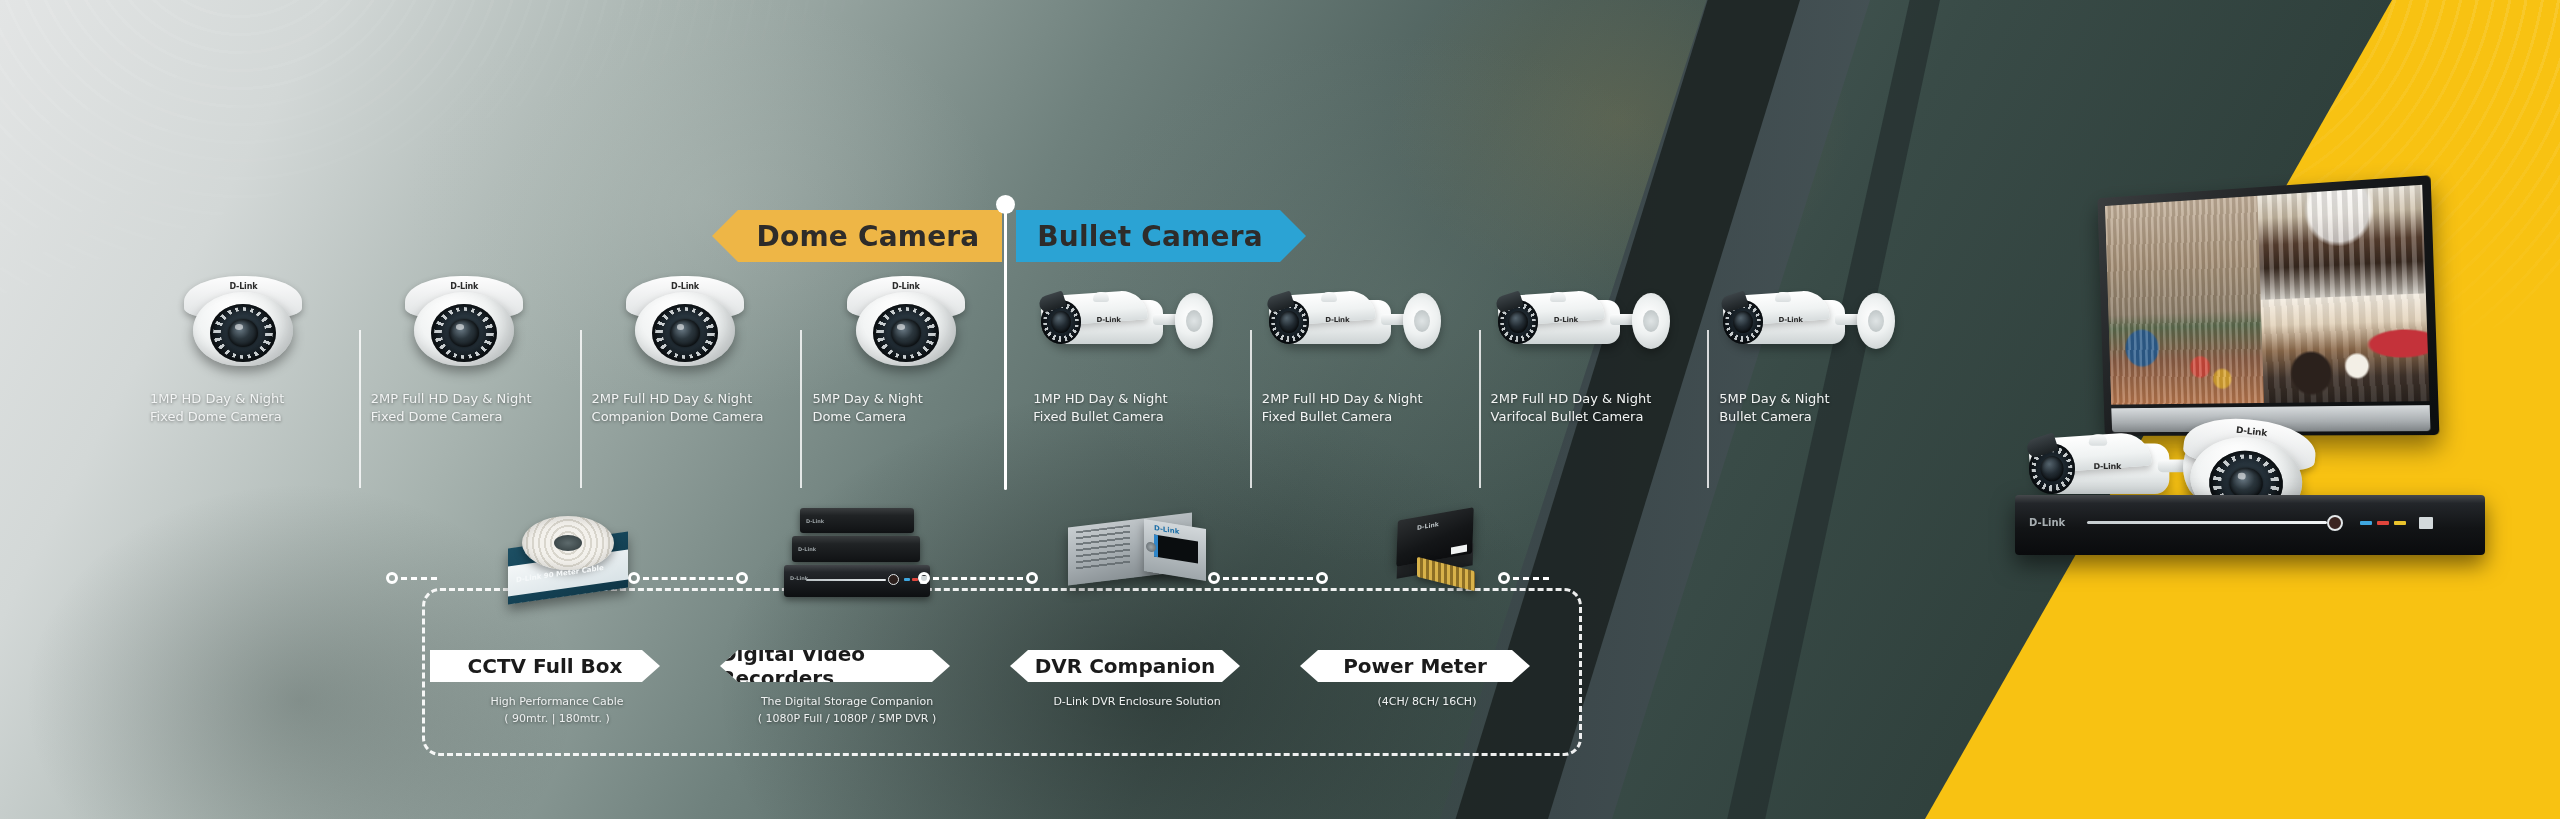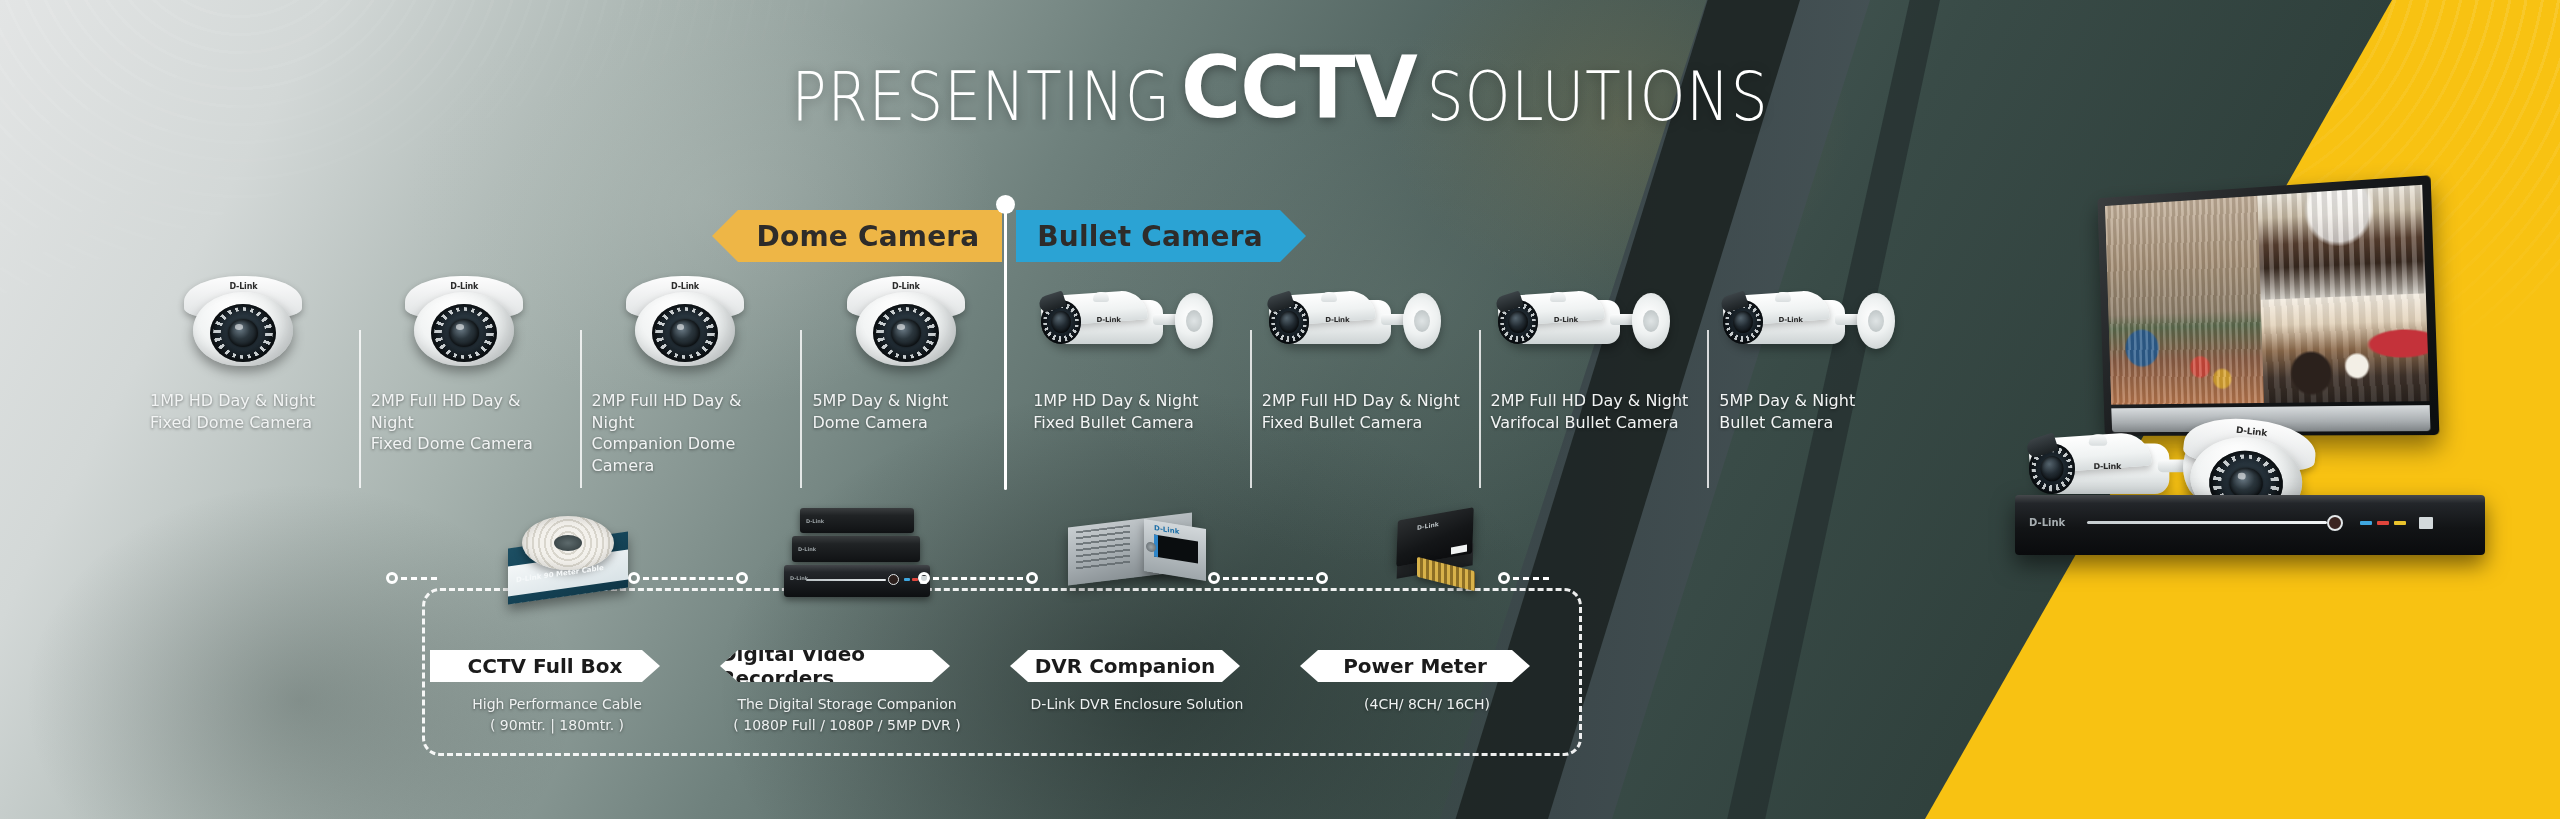--- a/index.html
+++ b/index.html
@@ -109,21 +109,21 @@
   .cam-row { position:absolute; left:140px; top:262px; width:1790px; height:230px; z-index:18; display:flex; }
   .cam-cell { position:relative; width:224px; height:230px; }
   .cam-cell.w-wide { width:232px; }
   .cam-sep {
     position:absolute; right:0; top:68px; width:2px; height:158px;
     background:rgba(255,255,255,.8);
   }
   .cam-art { position:absolute; left:0; right:14px; top:0; height:112px; }
   .cam-label {
     position:absolute; left:10px; right:14px; top:128px;
-    color:#f2f4f4; font-size:16px; line-height:1.35; font-weight:400;
+    color:#f2f4f4; font-size:13px; line-height:1.35; font-weight:400;
     text-shadow:0 1px 3px rgba(0,0,0,.45);
     font-family:"DejaVu Sans", sans-serif;
   }
 
   
   .dome { position:absolute; left:50%; top:14px; transform:translateX(-50%); width:118px; height:92px; }
   .dome-base {
     position:absolute; left:0; top:0; width:118px; height:42px;
     background:linear-gradient(180deg,#fdfdfd,#e0e3e4);
     border-radius:56px 56px 30px 30px / 26px 26px 10px 10px;
@@ -228,21 +228,21 @@
     background:#ffffff; display:flex; align-items:center; justify-content:center;
     color:#1b1b1b; font-weight:bold; font-size:20px;
     font-family:"DejaVu Sans", sans-serif;
     clip-path:polygon(0 0, calc(100% - 18px) 0, 100% 50%, calc(100% - 18px) 100%, 0 100%);
   }
   .acc-ribbon.both {
     clip-path:polygon(18px 0, calc(100% - 18px) 0, 100% 50%, calc(100% - 18px) 100%, 18px 100%, 0 50%);
   }
   .acc-sub {
     position:absolute; left:0; right:20px; top:194px; text-align:center;
-    color:#eef1f1; font-size:14px; line-height:1.5;
+    color:#eef1f1; font-size:11px; line-height:1.5;
     font-family:"DejaVu Sans", sans-serif;
     text-shadow:0 1px 3px rgba(0,0,0,.5);
   }
   .conn { position:absolute; top:72px; height:12px; display:flex; align-items:center; z-index:20; }
   .conn .node {
     width:12px; height:12px; border-radius:50%;
     border:3px solid #ffffff; background:transparent; flex:none;
   }
   .conn .dline {
     flex:1; height:0; border-top:3px dashed #ffffff; margin:0 3px;
@@ -418,23 +418,20 @@
   <div class="bg-blur-blobs"></div>
   <div class="arcs-left"></div>
 
   <div class="yellow-panel">
     <div class="yellow-arcs"></div>
   </div>
   <div class="dark-stripe stripe-a"></div>
   <div class="dark-stripe stripe-b"></div>
   <div class="dark-stripe stripe-c"></div>
 
-  <h1 class="title">
-    <span class="t-thin">PRESENTING</span><span class="t-bold">CCTV</span><span class="t-thin">SOLUTIONS</span>
-  </h1>
 
   <div class="ribbons">
     <div class="ribbon ribbon-dome">Dome Camera</div>
     <div class="ribbon ribbon-bullet">Bullet Camera</div>
   </div>
   <div class="split-dot"></div>
   <div class="split-line"></div>
 
   <div class="cam-row">
 

